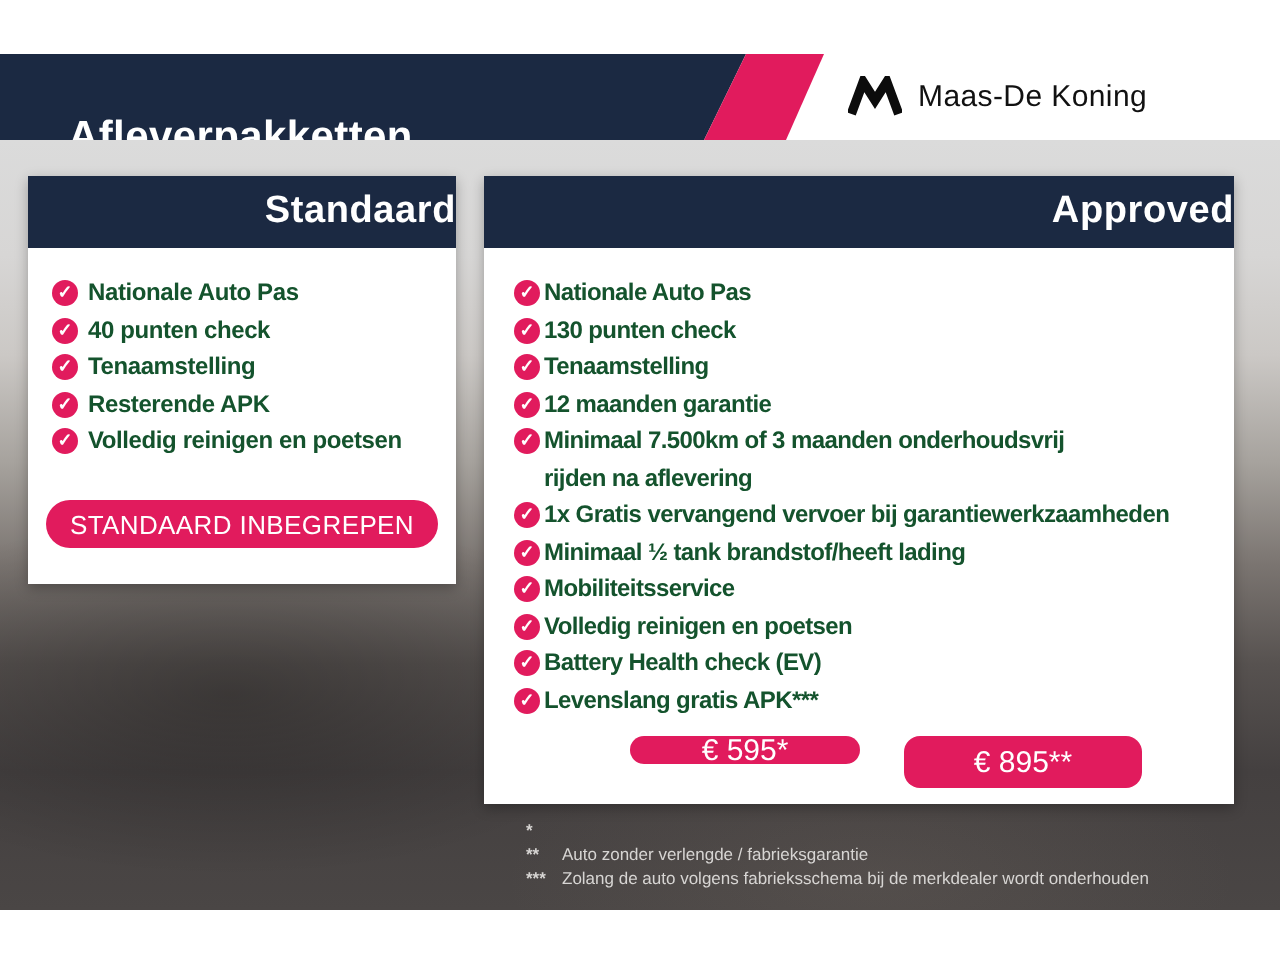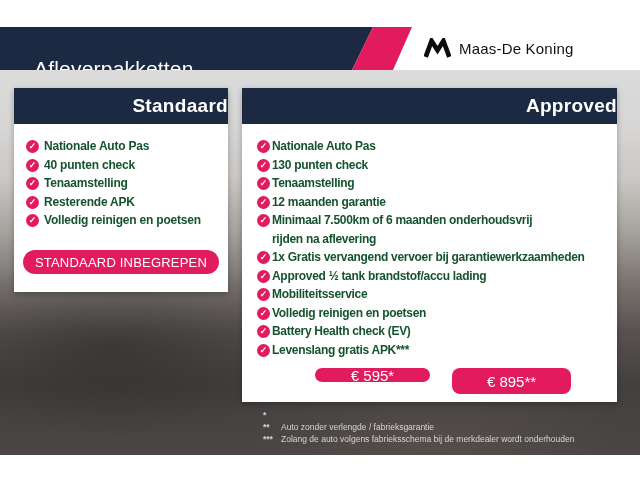--- a/index.html
+++ b/index.html
@@ -23,21 +23,21 @@
   .topbar { position:absolute; left:0; top:27px; width:640px; height:43px; background:#ffffff; }
   .topbar-navy {
     position:absolute; left:0; top:0; width:373px; height:43px; background:#1b2942;
     clip-path:polygon(0 0, 100% 0, calc(100% - 21px) 100%, 0 100%);
     display:flex; align-items:center; padding-left:34px; box-sizing:border-box;
   }
   .topbar-pink {
     position:absolute; left:352px; top:0; width:60px; height:43px; background:#e11b5d;
     clip-path:polygon(21px 0, 60px 0, 41px 100%, 0 100%);
   }
-  .page-title { color:#ffffff; font-size:21px; font-weight:normal; letter-spacing:0.2px;margin-top:40px; }
+  .page-title { color:#ffffff; font-size:21px; font-weight:bold; letter-spacing:0.2px;margin-top:40px; }
   .brand { position:absolute; left:424px; top:0; height:43px; display:flex; align-items:center; gap:8px; }
   .brand-name { font-size:15px; font-weight:normal; color:#111111; letter-spacing:0.2px; }
 
   
   .card { position:absolute; background:#ffffff; box-shadow:0 2px 6px rgba(0,0,0,0.28); }
   .card-left  { left:14px;  top:88px; width:214px; height:204px; }
   .card-right { left:242px; top:88px; width:375px; height:314px; }
   .card-header {
     height:36px; background:#1b2942;
     display:flex; align-items:center; justify-content:flex-end;
@@ -138,30 +138,30 @@
       <div class="check-item">
         <span class="check-circle">✓</span>
         <span class="check-label">Tenaamstelling</span>
       </div>
       <div class="check-item">
         <span class="check-circle">✓</span>
         <span class="check-label">12 maanden garantie</span>
       </div>
       <div class="check-item">
         <span class="check-circle">✓</span>
-        <span class="check-label">Minimaal 7.500km of 6 maanden onderhoudsvrij
+        <span class="check-label">Minimaal 7.500km of 3 maanden onderhoudsvrij
 rijden na aflevering</span>
       </div>
       <div class="check-item">
         <span class="check-circle">✓</span>
         <span class="check-label">1x Gratis vervangend vervoer bij garantiewerkzaamheden</span>
       </div>
       <div class="check-item">
         <span class="check-circle">✓</span>
-        <span class="check-label">Approved ½ tank brandstof/accu lading</span>
+        <span class="check-label">Minimaal ½ tank brandstof/heeft lading</span>
       </div>
       <div class="check-item">
         <span class="check-circle">✓</span>
         <span class="check-label">Mobiliteitsservice</span>
       </div>
       <div class="check-item">
         <span class="check-circle">✓</span>
         <span class="check-label">Volledig reinigen en poetsen</span>
       </div>
       <div class="check-item">

